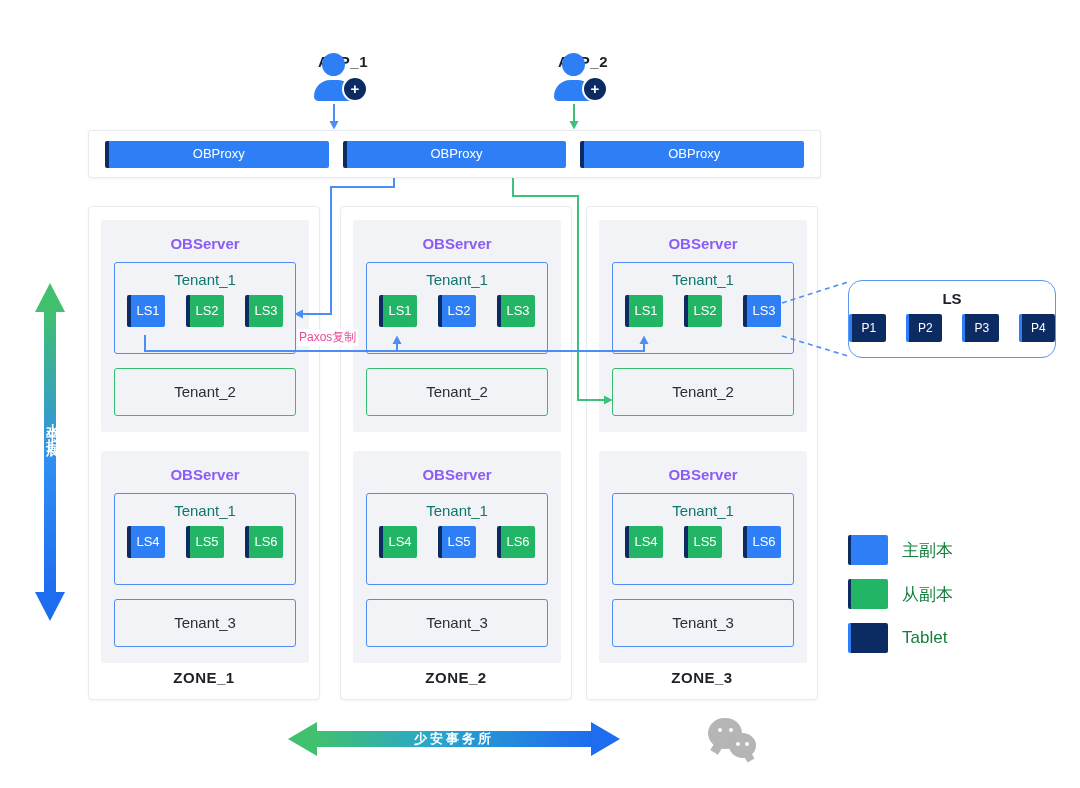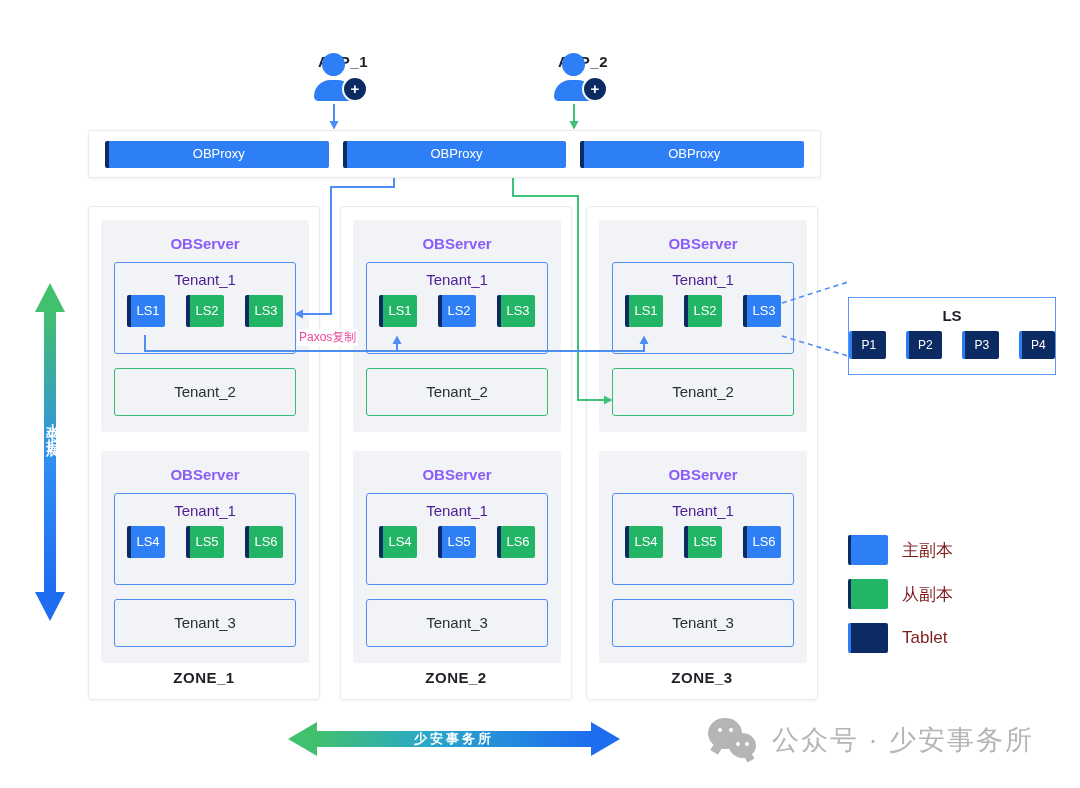--- a/index.html
+++ b/index.html
@@ -18,43 +18,43 @@
   .proxy-row { position:absolute; left:88px; top:130px; width:733px; height:48px; background:#fff; border:1px solid var(--border-light); border-radius:3px; box-shadow:0 1px 3px rgba(30,40,60,.06); display:flex; gap:14px; padding:10px 16px; }
   .proxy-box { flex:1; height:27px; background:var(--blue); border-left:4px solid var(--navy); border-radius:2px; color:#fff; font-size:13px; text-align:center; line-height:26px; }
 
   
   .zone { position:absolute; top:206px; width:232px; height:494px; background:#fff; border:1px solid var(--border-light); border-radius:4px; box-shadow:0 1px 3px rgba(30,40,60,.05); }
   .zone-label { position:absolute; left:0; top:462px; width:100%; text-align:center; font-size:15px; font-weight:bold; color:#1d2127; letter-spacing:.5px; }
   .server-card { position:absolute; left:12px; width:208px; height:212px; background:var(--gray-card); border-radius:3px; }
   .server-card.top { top:13px; } .server-card.bottom { top:244px; }
   .server-title { padding-top:15px; text-align:center; font-size:15px; font-weight:bold; color:#8b5cf6; }
   .tenant1 { margin:10px 13px 0; height:92px; border:1px solid var(--tenant-blue); border-radius:3px; }
-  .tenant1-name { margin-top:8px; text-align:center; font-size:15px; color:#4c1d95; }
+  .tenant1-name { margin-top:8px; text-align:center; font-size:15px; color:#0f766e; }
   .ls-row { display:flex; justify-content:space-between; padding:0 12px; margin-top:7px; }
   .ls { width:38px; height:32px; border-left:4px solid var(--navy); border-radius:2px; color:#fff; font-size:13px; text-align:center; line-height:32px; }
   .ls.primary { background:var(--blue); }
   .ls.follower { background:var(--green); }
   .tenant2 { margin:14px 13px 0; height:48px; border-radius:3px; text-align:center; font-size:15px; color:#2a2f36; line-height:46px; }
   .tenant2.green { border:1px solid var(--tenant-green); }
   .tenant2.blue { border:1px solid var(--tenant-blue); }
 
   
-  .ls-detail { position:absolute; left:848px; top:280px; width:208px; height:78px; background:#fff; border:1px solid #5a97f5; border-radius:0;margin-top:17px; }
+  .ls-detail { position:absolute; left:848px; top:280px; width:208px; height:78px; background:#fff; border:1px solid #5a97f5; border-radius:14px; }
   .ls-detail-title { margin-top:9px; text-align:center; font-size:15px; font-weight:bold; color:#1d2127; }
   .p-row { display:flex; justify-content:flex-start; gap:20px; margin-top:7px; }
   .p-box { width:38px; height:28px; background:var(--navy); border-left:3px solid var(--blue); border-radius:2px; color:#fff; font-size:12px; text-align:center; line-height:28px; }
 
   
   .legend { position:absolute; left:848px; top:535px; }
   .legend-row { display:flex; align-items:center; gap:14px; margin-bottom:14px; height:30px; }
   .swatch { width:40px; height:30px; border-radius:2px; }
   .swatch.primary { background:var(--blue); border-left:3px solid var(--navy); }
   .swatch.follower { background:var(--green); border-left:3px solid var(--navy); }
   .swatch.tablet { background:var(--navy); border-left:3px solid var(--blue); }
-  .legend-text { font-size:17px; color:#7f1d1d; }
+  .legend-text { font-size:17px; color:#15803d; }
 
   
   .v-arrow-body { position:absolute; left:44px; top:311px; width:12px; height:282px; background:linear-gradient(180deg, var(--arrow-green), #2f8df2 55%, var(--arrow-blue)); }
   .v-arrow-head-top { position:absolute; left:35px; top:283px; width:0; height:0; border-left:15px solid transparent; border-right:15px solid transparent; border-bottom:29px solid var(--arrow-green); }
   .v-arrow-head-bottom { position:absolute; left:35px; top:592px; width:0; height:0; border-left:15px solid transparent; border-right:15px solid transparent; border-top:29px solid var(--arrow-blue); }
   .v-arrow-text { position:absolute; left:43px; top:413px; writing-mode:vertical-rl; color:#fff; font-size:13px; font-weight:bold; letter-spacing:7px; }
 
   .h-arrow-body { position:absolute; left:316px; top:731px; width:276px; height:16px; background:linear-gradient(90deg, var(--arrow-green), #2aa8c8 40%, var(--arrow-blue)); }
   .h-arrow-head-left { position:absolute; left:288px; top:722px; width:0; height:0; border-top:17px solid transparent; border-bottom:17px solid transparent; border-right:29px solid var(--arrow-green); }
   .h-arrow-head-right { position:absolute; left:591px; top:722px; width:0; height:0; border-top:17px solid transparent; border-bottom:17px solid transparent; border-left:29px solid var(--arrow-blue); }
@@ -229,21 +229,20 @@
 
   <div class="watermark">
     <div class="wm-icon">
       <div class="wm-b1"></div>
       <div class="wm-b2"></div>
       <div class="wm-eye" style="left:10px; top:12px;"></div>
       <div class="wm-eye" style="left:21px; top:12px;"></div>
       <div class="wm-eye" style="left:28px; top:26px;"></div>
       <div class="wm-eye" style="left:37px; top:26px;"></div>
     </div>
-    <div class="wm-text">公众号 · 少安事务所</div>
   </div>
 
   <svg class="overlay" width="1080" height="788" viewBox="0 0 1080 788">
 
     <line class="route-blue" x1="334" y1="104" x2="334" y2="122"></line>
     <path class="head-blue" d="M329.5,121 L338.5,121 L334,129.5 Z"></path>
     <line class="route-green" x1="574" y1="104" x2="574" y2="122"></line>
     <path class="head-green" d="M569.5,121 L578.5,121 L574,129.5 Z"></path>
 
     <polyline class="route-blue" points="394,178 394,187 331,187 331,314 302,314"></polyline>

